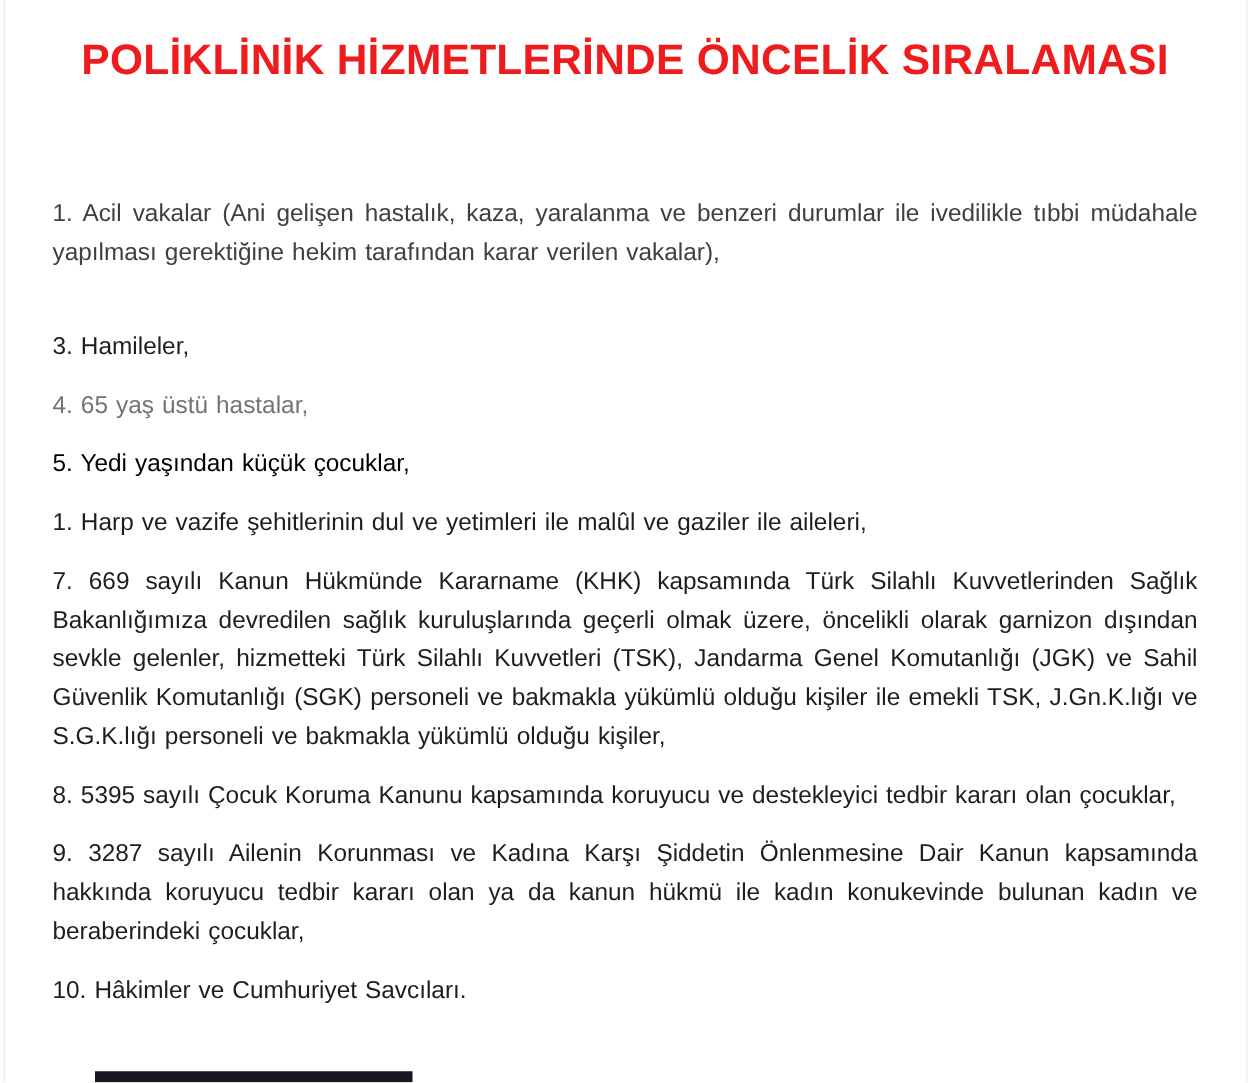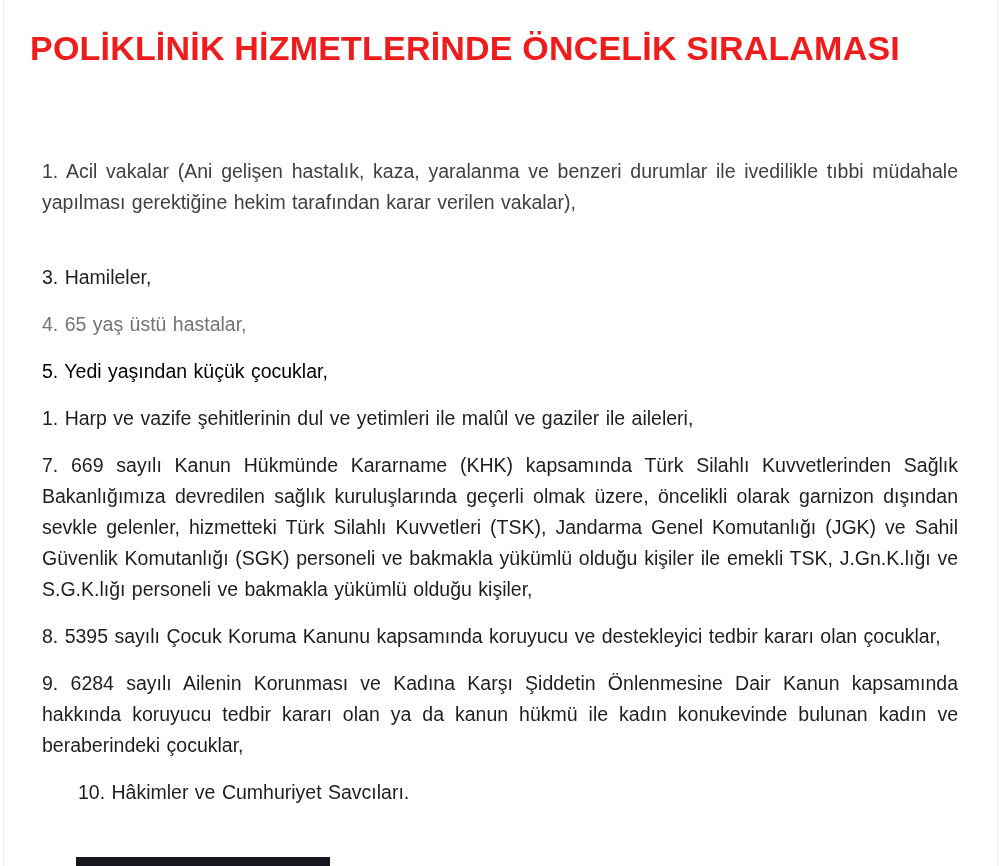--- a/index.html
+++ b/index.html
@@ -19,21 +19,21 @@
     position: absolute;
     top: 0;
     bottom: 0;
     width: 1px;
     background: #ececec;
   }
   .edge-line.left  { left: 3px; }
   .edge-line.right { right: 2px; }
   .title {
     margin: 26px 30px 86px 30px;
-    text-align: left;
+    text-align: center;
     font-size: 34px;
     line-height: 44px;
     font-weight: 700;
     letter-spacing: 0.2px;
     color: #ee1c1c;
   }
   .content {
     padding: 0 42px;
   }
   .content p {
@@ -64,19 +64,19 @@
   <h1 class="title" style="color: rgb(238, 28, 28);">POLİKLİNİK HİZMETLERİNDE ÖNCELİK SIRALAMASI</h1>
 
   <div class="content">
     <p style="color: #404040;">1. Acil vakalar (Ani gelişen hastalık, kaza, yaralanma ve benzeri durumlar ile ivedilikle tıbbi müdahale yapılması gerektiğine hekim tarafından karar verilen vakalar),</p>
     <p style="color: rgb(30, 30, 30); margin-top: 44px;">3. Hamileler,</p>
     <p style="color: #737373;">4. 65 yaş üstü hastalar,</p>
     <p style="color: #000000;">5. Yedi yaşından küçük çocuklar,</p>
     <p style="color: rgb(30, 30, 30);">1. Harp ve vazife şehitlerinin dul ve yetimleri ile malûl ve gaziler ile aileleri,</p>
     <p style="color: rgb(30, 30, 30);">7. 669 sayılı Kanun Hükmünde Kararname (KHK) kapsamında Türk Silahlı Kuvvetlerinden Sağlık Bakanlığımıza devredilen sağlık kuruluşlarında geçerli olmak üzere, öncelikli olarak garnizon dışından sevkle gelenler, hizmetteki Türk Silahlı Kuvvetleri (TSK), Jandarma Genel Komutanlığı (JGK) ve Sahil Güvenlik Komutanlığı (SGK) personeli ve bakmakla yükümlü olduğu kişiler ile emekli TSK, J.Gn.K.lığı ve S.G.K.lığı personeli ve bakmakla yükümlü olduğu kişiler,</p>
     <p style="color: rgb(30, 30, 30);">8. 5395 sayılı Çocuk Koruma Kanunu kapsamında koruyucu ve destekleyici tedbir kararı olan çocuklar,</p>
-    <p style="color: rgb(30, 30, 30);">9. 6284 sayılı Ailenin Korunması ve Kadına Karşı Şiddetin Önlenmesine Dair Kanun kapsamında hakkında koruyucu tedbir kararı olan ya da kanun hükmü ile kadın konukevinde bulunan kadın ve beraberindeki çocuklar,</p>
-    <p style="color: rgb(30, 30, 30); margin-left: 36px;">10. Hâkimler ve Cumhuriyet Savcıları.</p>
+    <p style="color: rgb(30, 30, 30);">9. 3287 sayılı Ailenin Korunması ve Kadına Karşı Şiddetin Önlenmesine Dair Kanun kapsamında hakkında koruyucu tedbir kararı olan ya da kanun hükmü ile kadın konukevinde bulunan kadın ve beraberindeki çocuklar,</p>
+    <p style="color: rgb(30, 30, 30);">10. Hâkimler ve Cumhuriyet Savcıları.</p>
   </div>
 
   <div class="cropped-bar"></div>
 
 </div>
 
 </body></html>

